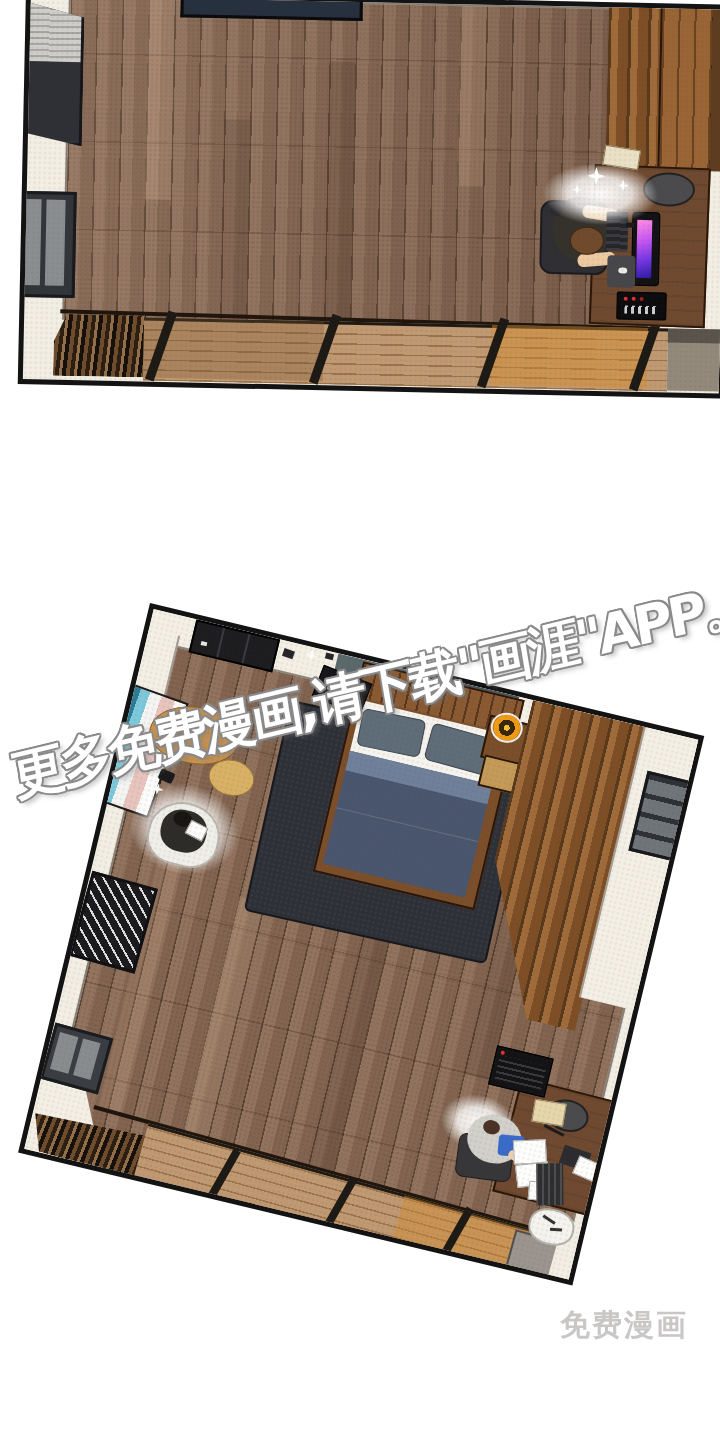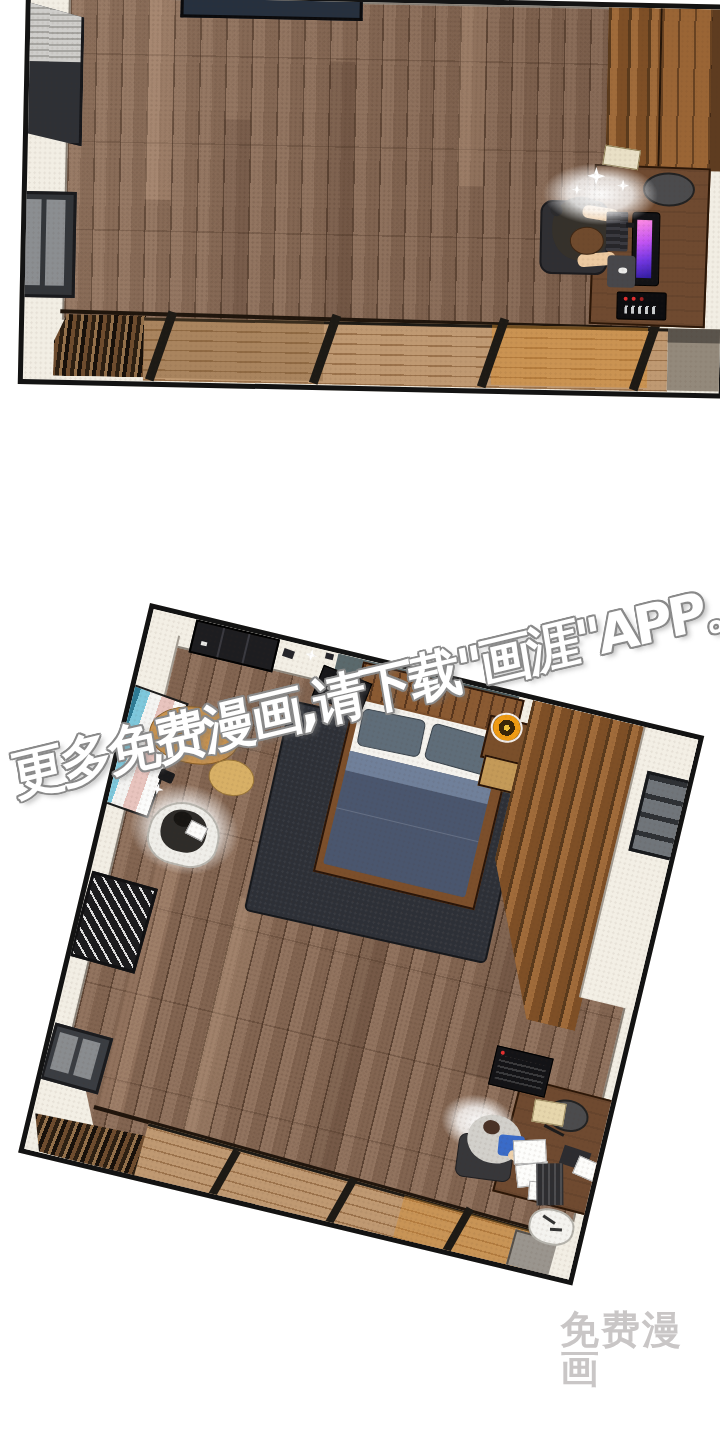--- a/index.html
+++ b/index.html
@@ -28,21 +28,21 @@
     background-size:5px 5px;}
   .divider{background:#1d1a15;}
   #watermark{left:14px;top:742px;width:700px;height:86px;z-index:50;
     transform:rotate(-13.5deg) skewX(-4deg);transform-origin:0 50%;
     font-size:53px;font-weight:bold;letter-spacing:-4px;color:#ffffff;white-space:nowrap;
     text-shadow:2px 0 0 #8a8a8a,-2px 0 0 #8a8a8a,0 2px 0 #8a8a8a,0 -2px 0 #8a8a8a,
       1.6px 1.6px 0 #8a8a8a,-1.6px 1.6px 0 #8a8a8a,1.6px -1.6px 0 #8a8a8a,-1.6px -1.6px 0 #8a8a8a,
       4px 4px 5px rgba(120,120,120,.45);}
   #logo{left:556px;top:1306px;z-index:40;line-height:1;}
   #logo .t{font-size:76px;font-weight:800;color:#cdcaca;letter-spacing:-3px;}
-  #logo .s{font-size:39px;font-weight:700;color:#c9c6c6;letter-spacing:2px;margin-top:4px;margin-left:4px;}
+  #logo .s{font-size:30px;font-weight:700;color:#c9c6c6;letter-spacing:2px;margin-top:4px;margin-left:4px;}
 </style>
 </head>
 <body>
 
 <div id="stage">
 
   <div class="panel" id="panel1" style="left:26px;top:-10px;width:706px;height:394px;transform:rotate(1.2deg);">
 
     <div class="a planks" style="left:40px;top:2px;width:582px;height:320px;outline:2px solid rgba(30,18,8,.5);"></div>
     <div class="a" style="left:40px;top:2px;width:582px;height:320px;background:linear-gradient(100deg,rgba(255,235,210,.07),rgba(40,20,10,.12));"></div>

